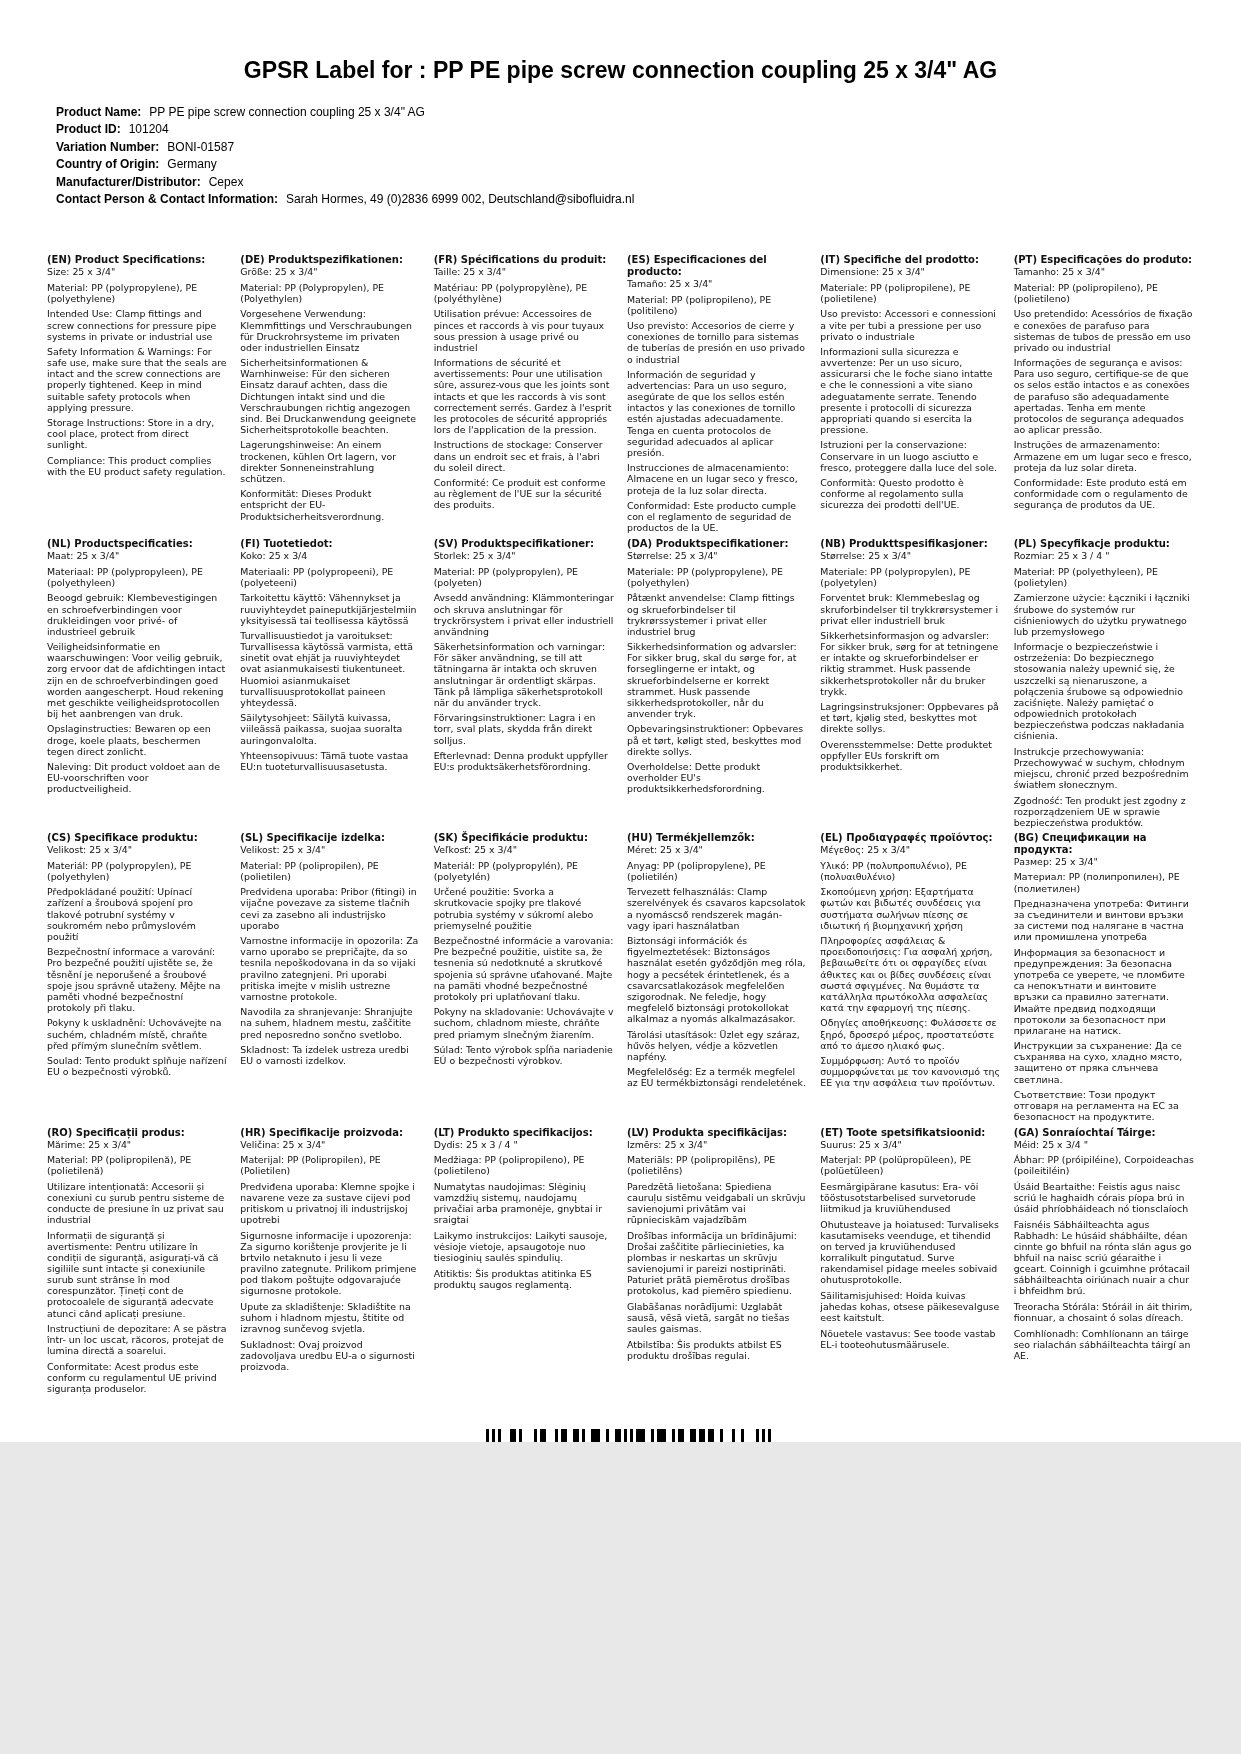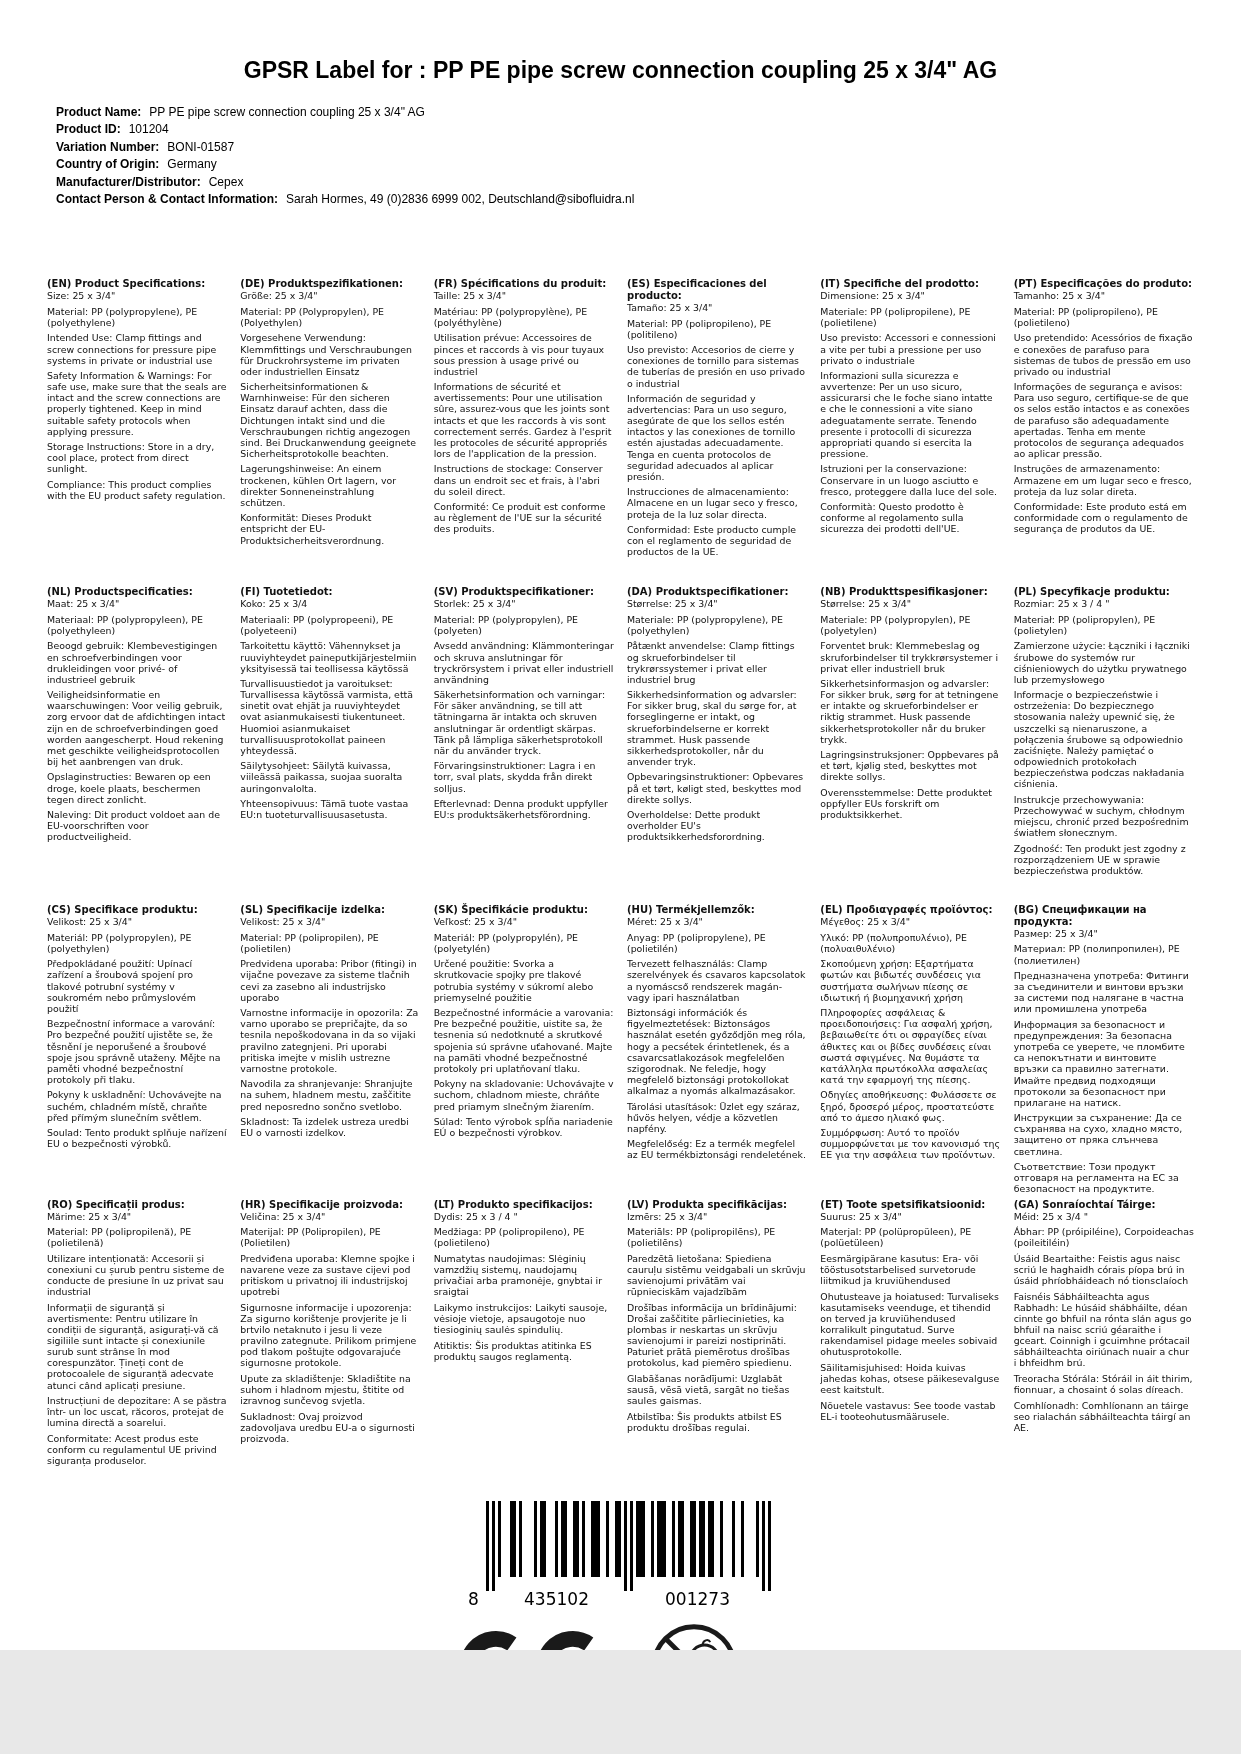--- a/index.html
+++ b/index.html
@@ -1,37 +1,37 @@
 <!DOCTYPE html>
 <html><head>
 <meta charset="utf-8">
 <style>
   html,body{margin:0;padding:0;background:#e8e8e8;}
   .page{
-    width:1241px;height:1650px;margin:0 auto;background:#ffffff;color:#000;
+    width:1241px;height:1442px;margin:0 auto;background:#ffffff;color:#000;
     position:relative;overflow:hidden;
     font-family:"DejaVu Sans","Liberation Sans",sans-serif;
   }
   .title{
     padding-top:57px;text-align:center;font-size:23px;font-weight:bold;
     font-family:"Liberation Sans","DejaVu Sans",sans-serif;
   }
   .product-info{
     margin:20px 60px 0 56px;font-size:12px;line-height:1.45;
     font-family:"Liberation Sans","DejaVu Sans",sans-serif;
   }
   .info-line{white-space:nowrap;}
   .info-label{font-weight:bold;}
   .info-value{margin-left:8px;}
   .language-grid{
     display:grid;grid-template-columns:repeat(6,1fr);column-gap:13px;
     margin:46px 47px 0 47px;align-items:start;
   }
   .lang-block{font-size:9.4px;line-height:1.18;color:#111;}
-  .lang-block:nth-child(-n+18){min-height:284px;margin-top:24px;}
+  .lang-block:nth-child(-n+18){min-height:284px;}
   .lang-heading{font-weight:bold;font-size:10px;margin:0;}
   .lang-block p{margin:0 0 4.5px 0;}
   .footer{margin-top:30px;display:flex;flex-direction:column;align-items:center;}
   .symbols-row{
     width:330px;display:flex;justify-content:space-between;align-items:center;
     padding:0 46px 0 6px;box-sizing:border-box;margin-top:14px;text-decoration:underline;
   }
   .barcode-svg text{font-family:"DejaVu Sans","Liberation Sans",sans-serif;}
   .age-label{font-family:"DejaVu Sans","Liberation Sans",sans-serif;font-weight:bold;}
 </style>
@@ -147,21 +147,21 @@
         <p>Størrelse: 25 x 3/4"</p>
         <p>Materiale: PP (polypropylen), PE (polyetylen)</p>
         <p>Forventet bruk: Klemmebeslag og skruforbindelser til trykkrørsystemer i privat eller industriell bruk</p>
         <p>Sikkerhetsinformasjon og advarsler: For sikker bruk, sørg for at tetningene er intakte og skrueforbindelser er riktig strammet. Husk passende sikkerhetsprotokoller når du bruker trykk.</p>
         <p>Lagringsinstruksjoner: Oppbevares på et tørt, kjølig sted, beskyttes mot direkte sollys.</p>
         <p>Overensstemmelse: Dette produktet oppfyller EUs forskrift om produktsikkerhet.</p>
       </div>
       <div class="lang-block">
         <div class="lang-heading">(PL) Specyfikacje produktu:</div>
         <p>Rozmiar: 25 x 3 / 4 "</p>
-        <p>Materiał: PP (polipropylen), PE (polietylen)</p>
+        <p>Materiał: PP (polyethyleen), PE (polietylen)</p>
         <p>Zamierzone użycie: Łączniki i łączniki śrubowe do systemów rur ciśnieniowych do użytku prywatnego lub przemysłowego</p>
         <p>Informacje o bezpieczeństwie i ostrzeżenia: Do bezpiecznego stosowania należy upewnić się, że uszczelki są nienaruszone, a połączenia śrubowe są odpowiednio zaciśnięte. Należy pamiętać o odpowiednich protokołach bezpieczeństwa podczas nakładania ciśnienia.</p>
         <p>Instrukcje przechowywania: Przechowywać w suchym, chłodnym miejscu, chronić przed bezpośrednim światłem słonecznym.</p>
         <p>Zgodność: Ten produkt jest zgodny z rozporządzeniem UE w sprawie bezpieczeństwa produktów.</p>
       </div>
       <div class="lang-block">
         <div class="lang-heading">(CS) Specifikace produktu:</div>
         <p>Velikost: 25 x 3/4"</p>
         <p>Materiál: PP (polypropylen), PE (polyethylen)</p>
         <p>Předpokládané použití: Upínací zařízení a šroubová spojení pro tlakové potrubní systémy v soukromém nebo průmyslovém použití</p>

